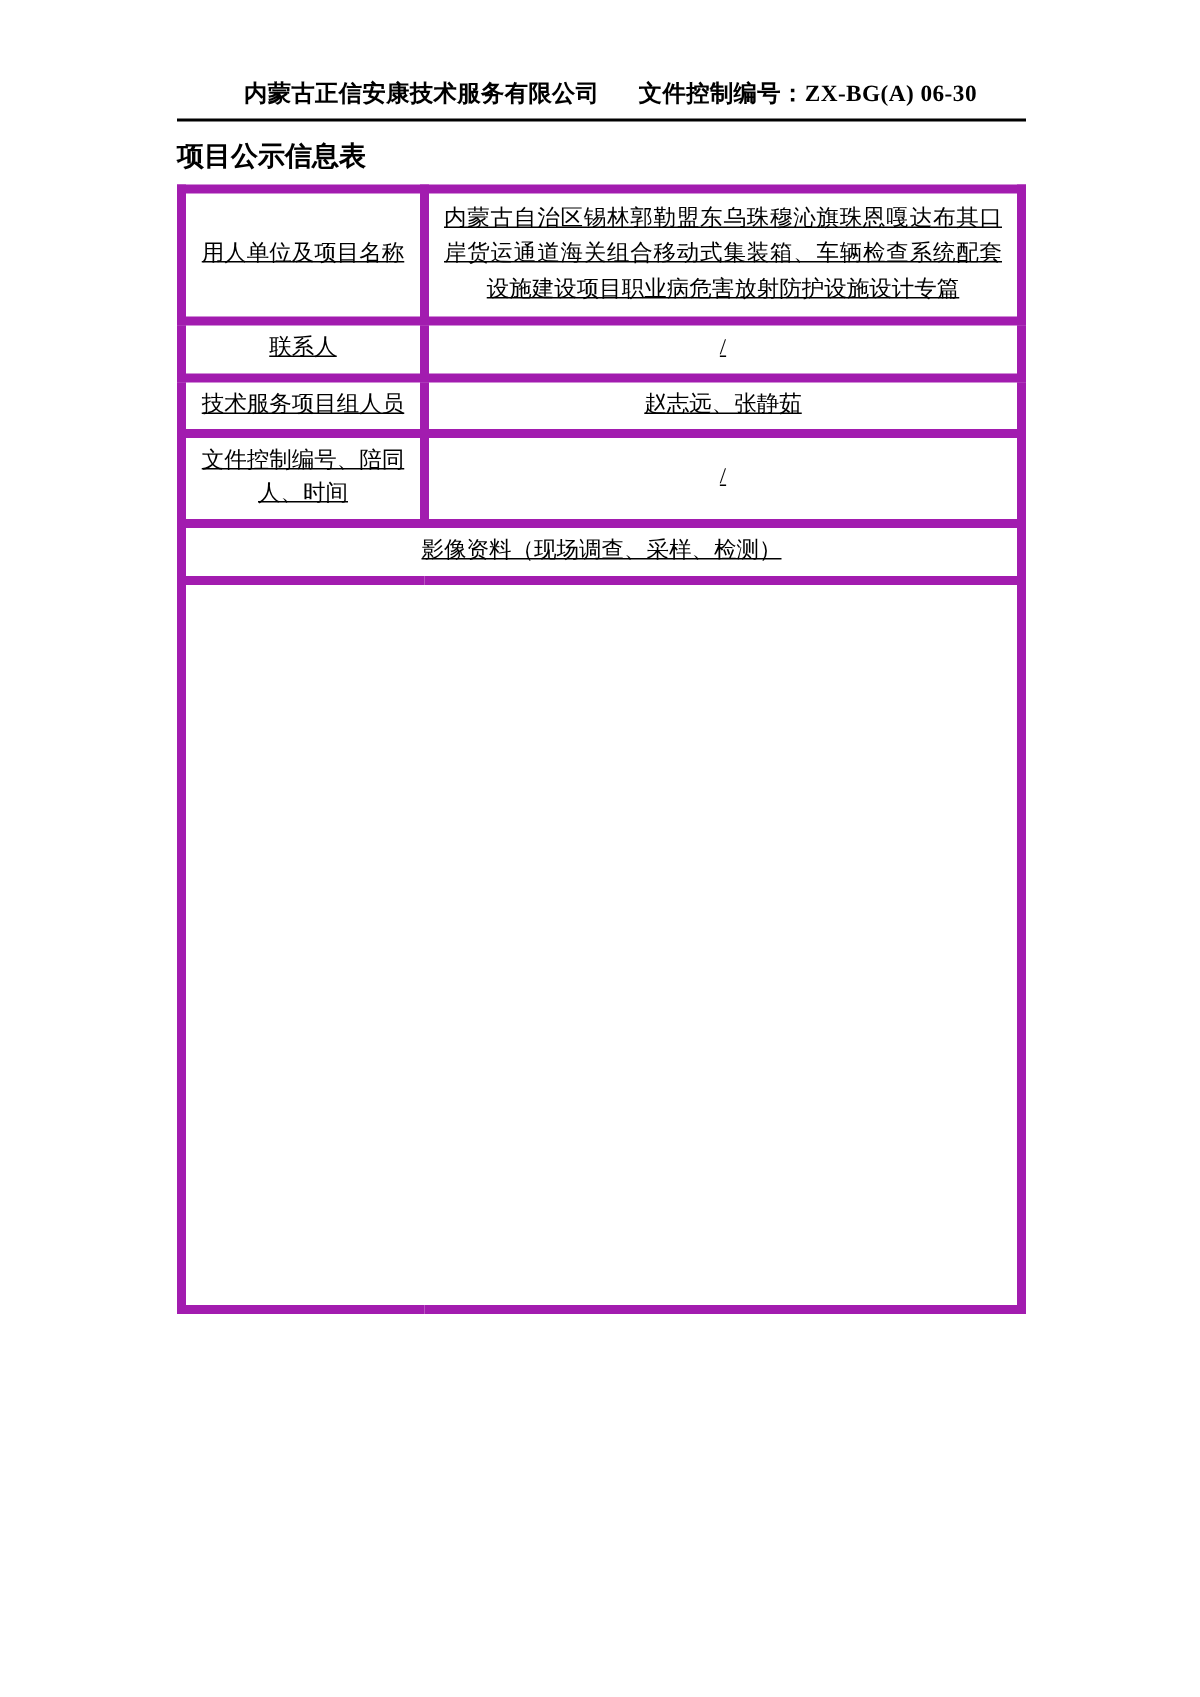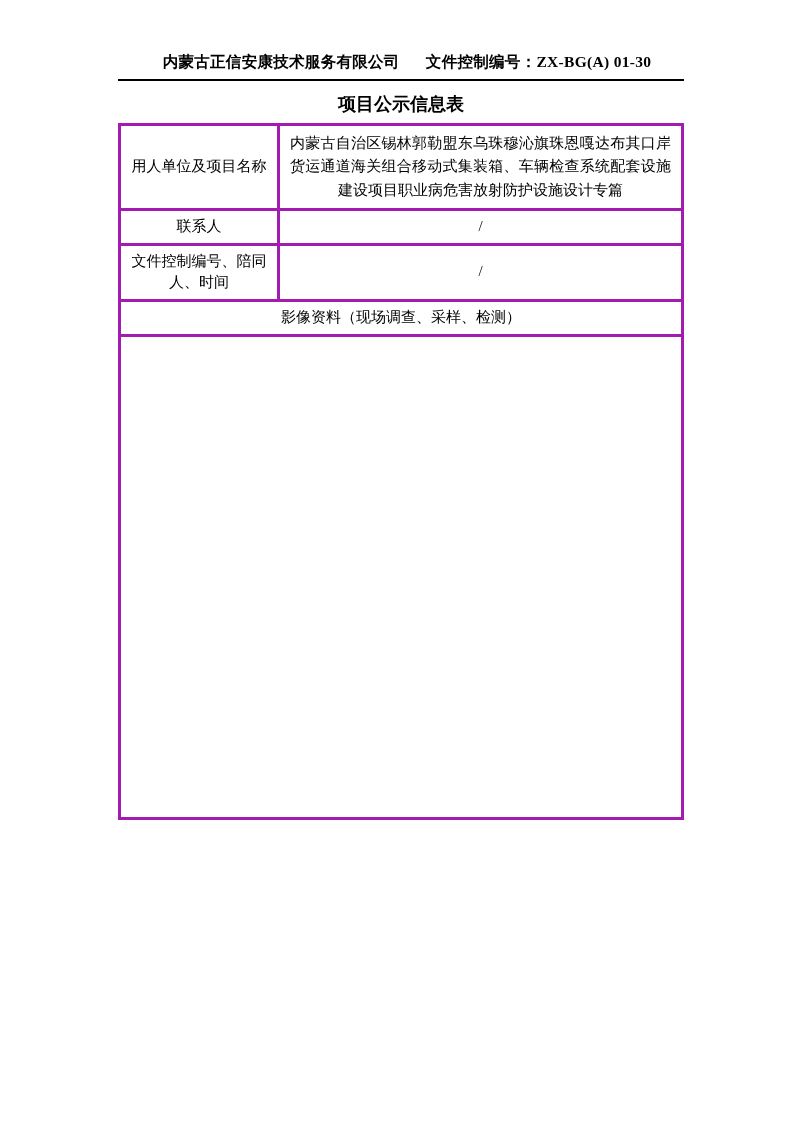--- a/index.html
+++ b/index.html
@@ -45,41 +45,42 @@
     left: 118px;
     top: 79px;
     width: 566px;
     border-bottom: 2px solid #000;
   }
   .doc-title {
     position: absolute;
     left: 118px;
     top: 92px;
     width: 566px;
-    text-align: center;
+    text-align: left;
     font-size: 18px;
     font-weight: bold;
   }
 
   
   table.info {
     position: absolute;
     left: 118px;
     top: 123px;
     width: 566px;
     border-collapse: collapse;
     table-layout: fixed;
   }
   table.info td {
-    border: 3px solid #a21caf;
+    border: 6px solid #a21caf;
     font-size: 15px;
     line-height: 1.45;
     padding: 5px 6px;
     vertical-align: middle;
     text-align: center;
+    text-decoration: underline;
   }
   td.label {
     width: 144px;
   }
   td.value {
     text-align: center;
   }
   td.value.just {
     text-align: justify;
     text-align-last: center;
@@ -98,35 +99,39 @@
     letter-spacing: 0;
   }
 </style>
 </head>
 <body>
 
 <div class="page">
 
   <div class="doc-header">
     <span class="company">内蒙古正信安康技术服务有限公司</span>
-    <span class="ctrl">文件控制编号：ZX-BG(A) 01-30</span>
+    <span class="ctrl">文件控制编号：ZX-BG(A) 06-30</span>
   </div>
   <div class="header-rule"></div>
 
   <div class="doc-title">项目公示信息表</div>
 
   <table class="info">
     <tbody>
       <tr>
         <td class="label">用人单位及项目名称</td>
         <td class="value just">内蒙古自治区锡林郭勒盟东乌珠穆沁旗珠恩嘎达布其口岸货运通道海关组合移动式集装箱、车辆检查系统配套设施建设项目职业病危害放射防护设施设计专篇</td>
       </tr>
       <tr>
         <td class="label">联系人</td>
         <td class="value slash">/</td>
+      </tr>
+      <tr>
+        <td class="label">技术服务项目组人员</td>
+        <td class="value">赵志远、张静茹</td>
       </tr>
       <tr>
         <td class="label">文件控制编号、陪同人、时间</td>
         <td class="value slash">/</td>
       </tr>
       <tr>
         <td class="media-head" colspan="2">影像资料（现场调查、采样、检测）</td>
       </tr>
       <tr>
         <td class="media-body" colspan="2"></td>

